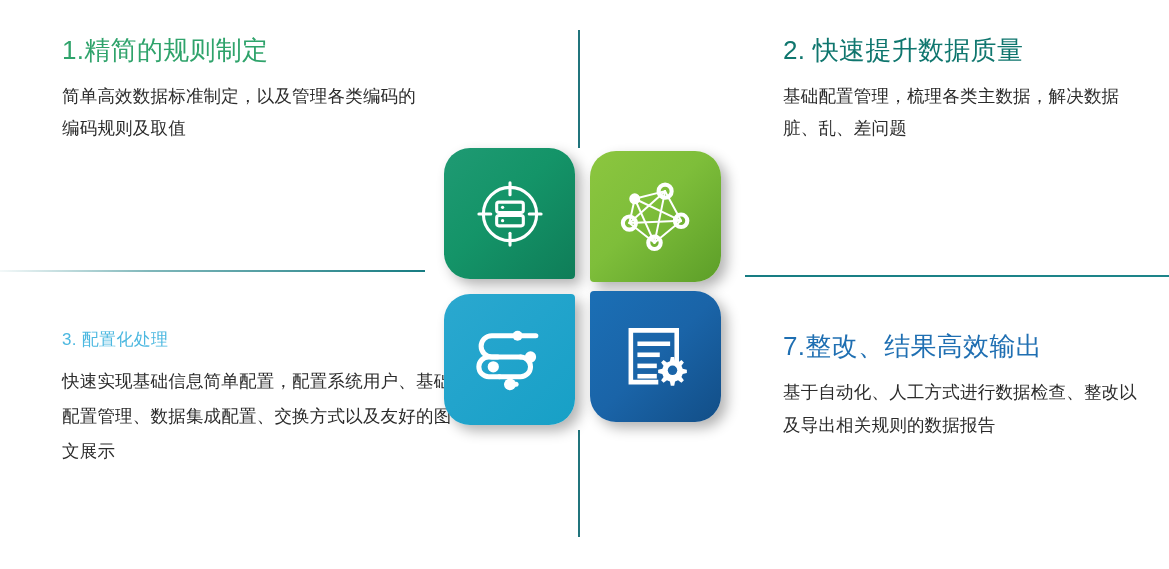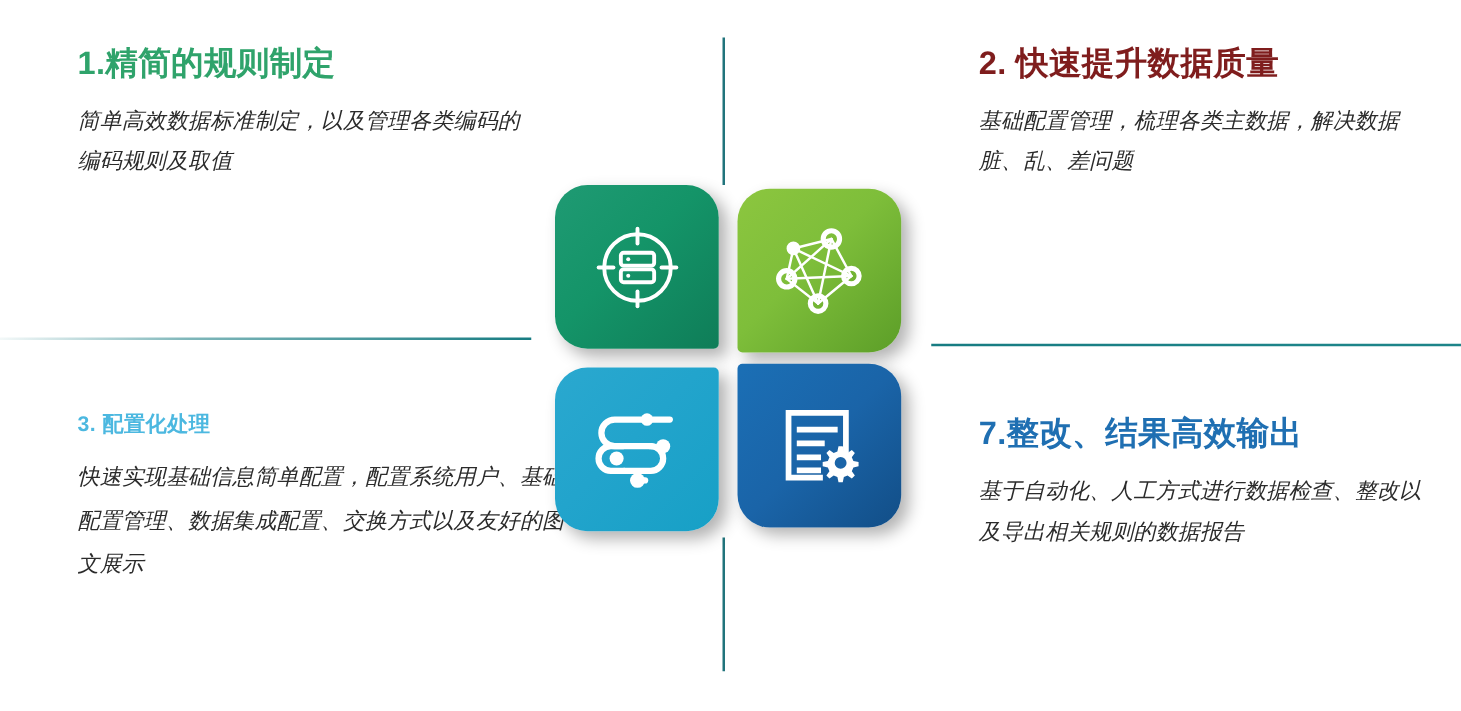--- a/index.html
+++ b/index.html
@@ -48,36 +48,35 @@
     box-sizing: border-box;
   }
   .quad-1 { left: 62px;  top: 36px;  width: 370px; }
   .quad-2 { left: 783px; top: 36px;  width: 345px; }
   .quad-3 { left: 62px;  top: 330px; width: 390px; }
   .quad-4 { left: 783px; top: 332px; width: 360px; }
 
   .quad h3 {
     margin: 0 0 14px 0;
     font-size: 26px;
-    font-weight: bold;
+    font-weight: normal;
     letter-spacing: 0.3px;
     line-height: 1.15;
   }
   .quad-1 h3 { color: #2fa36b; }
-  .quad-2 h3 { color: #7f1d1d; }
+  .quad-2 h3 { color: #0f766e; }
   .quad-3 h3 { color: #4cb8e0; font-size: 17px; }
   .quad-4 h3 { color: #1f6fb2; }
 
   .quad p {
     margin: 0;
     font-size: 17.5px;
     color: #2b2b2b;
     line-height: 1.85;
     letter-spacing: 0.2px;
-    font-style: italic;
   }
   .quad-3 p { line-height: 2.0; }
   .quad-4 p { line-height: 1.9; }
 
   
   .tiles {
     position: absolute;
     left: 444px;
     top: 148px;
     width: 284px;

